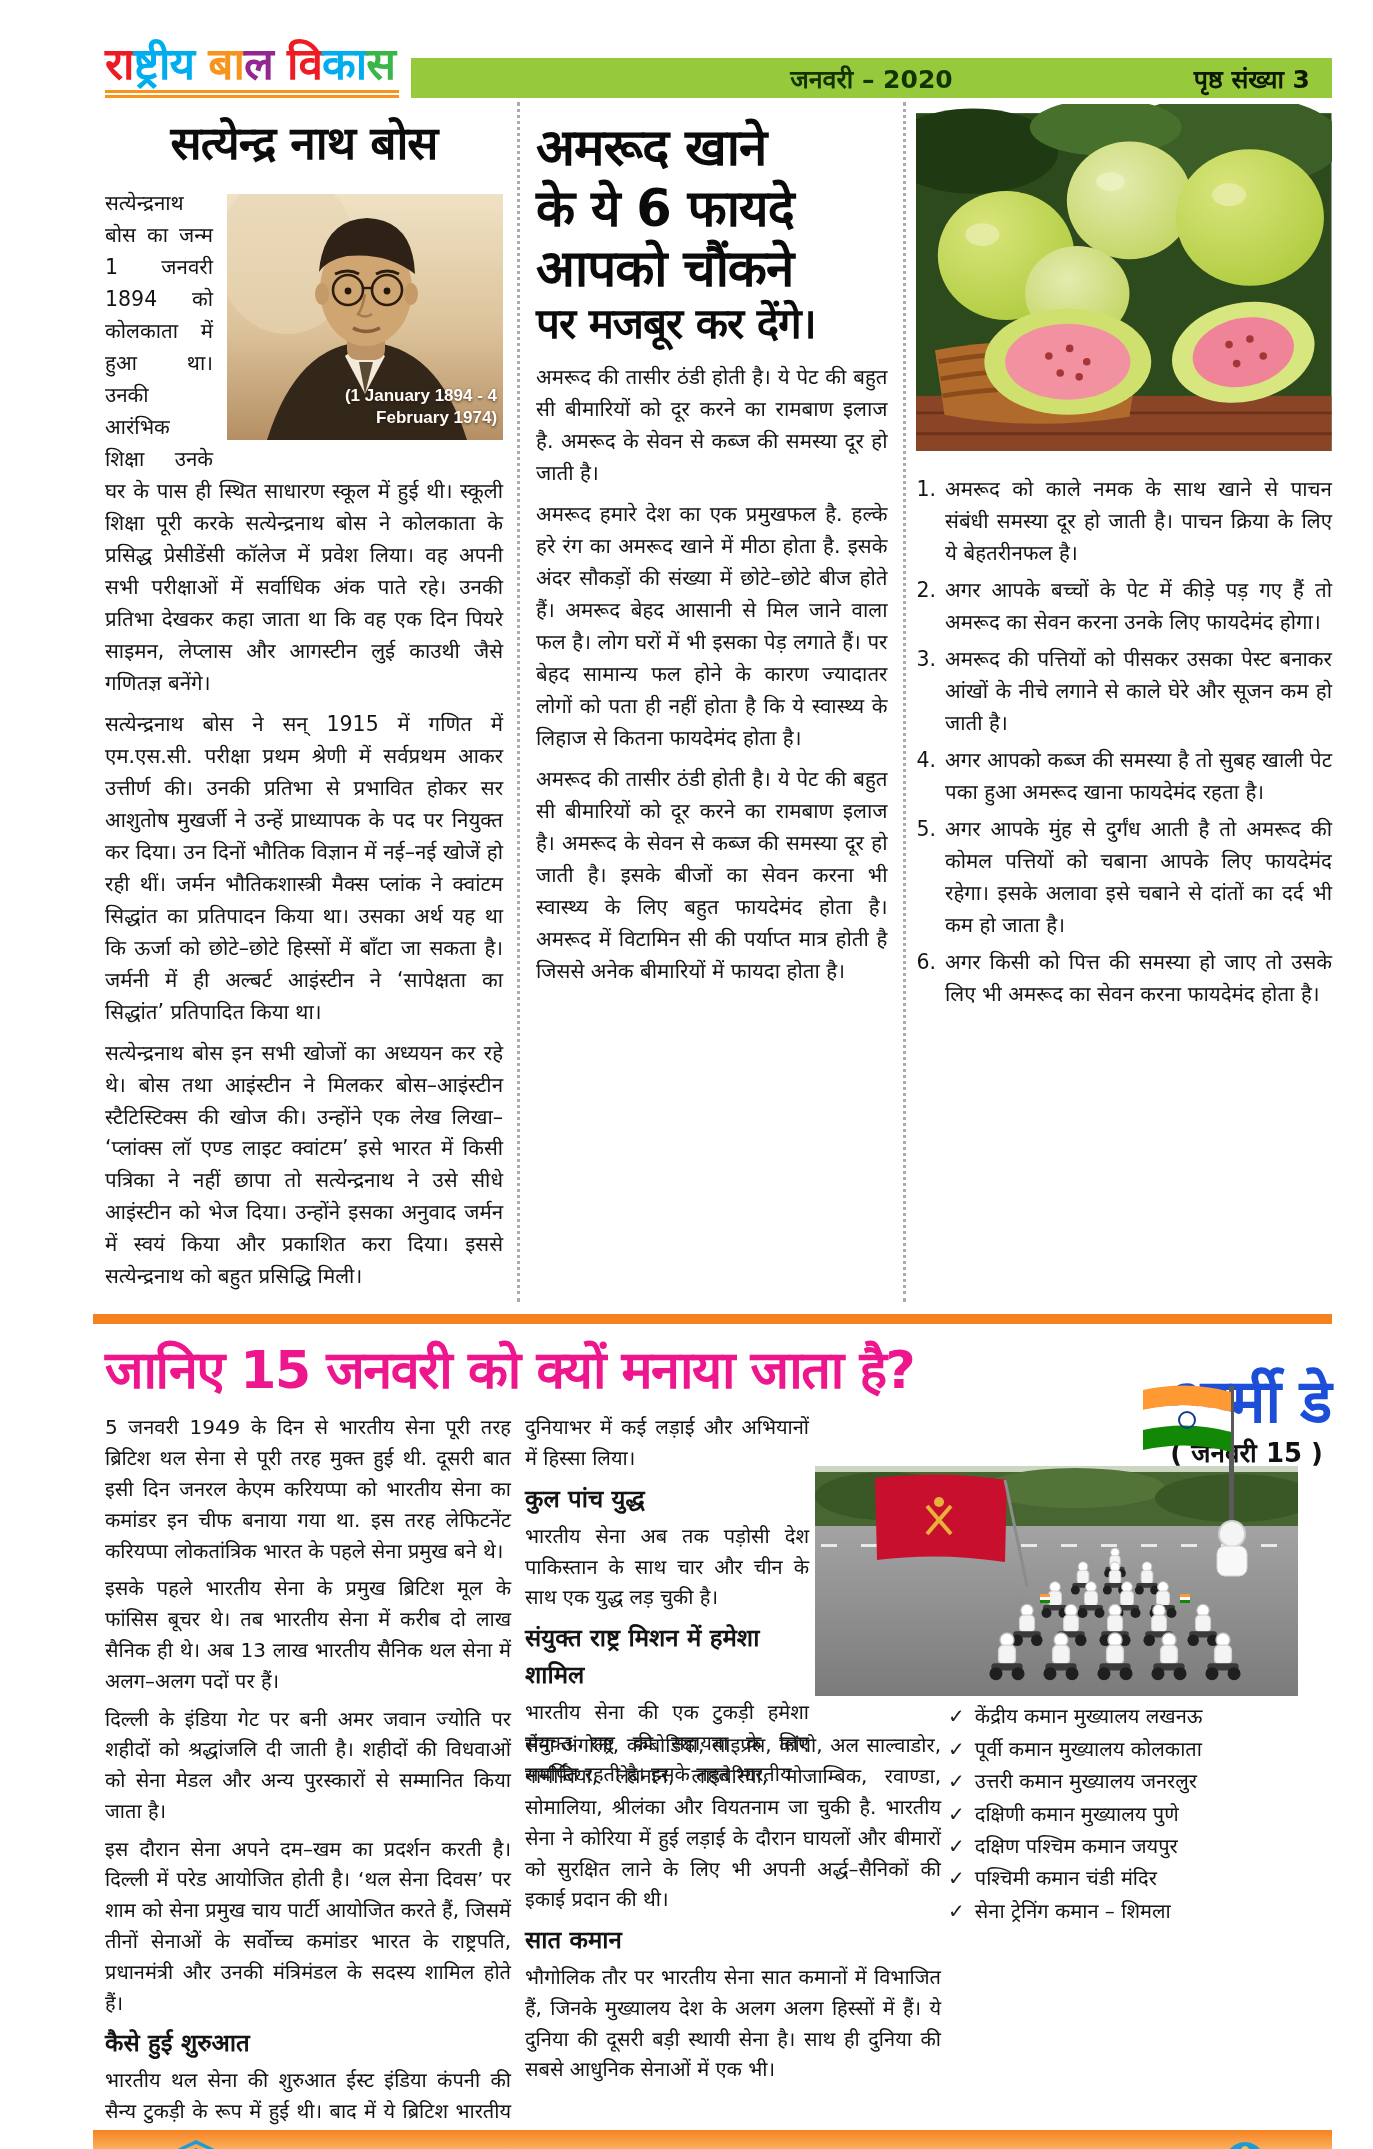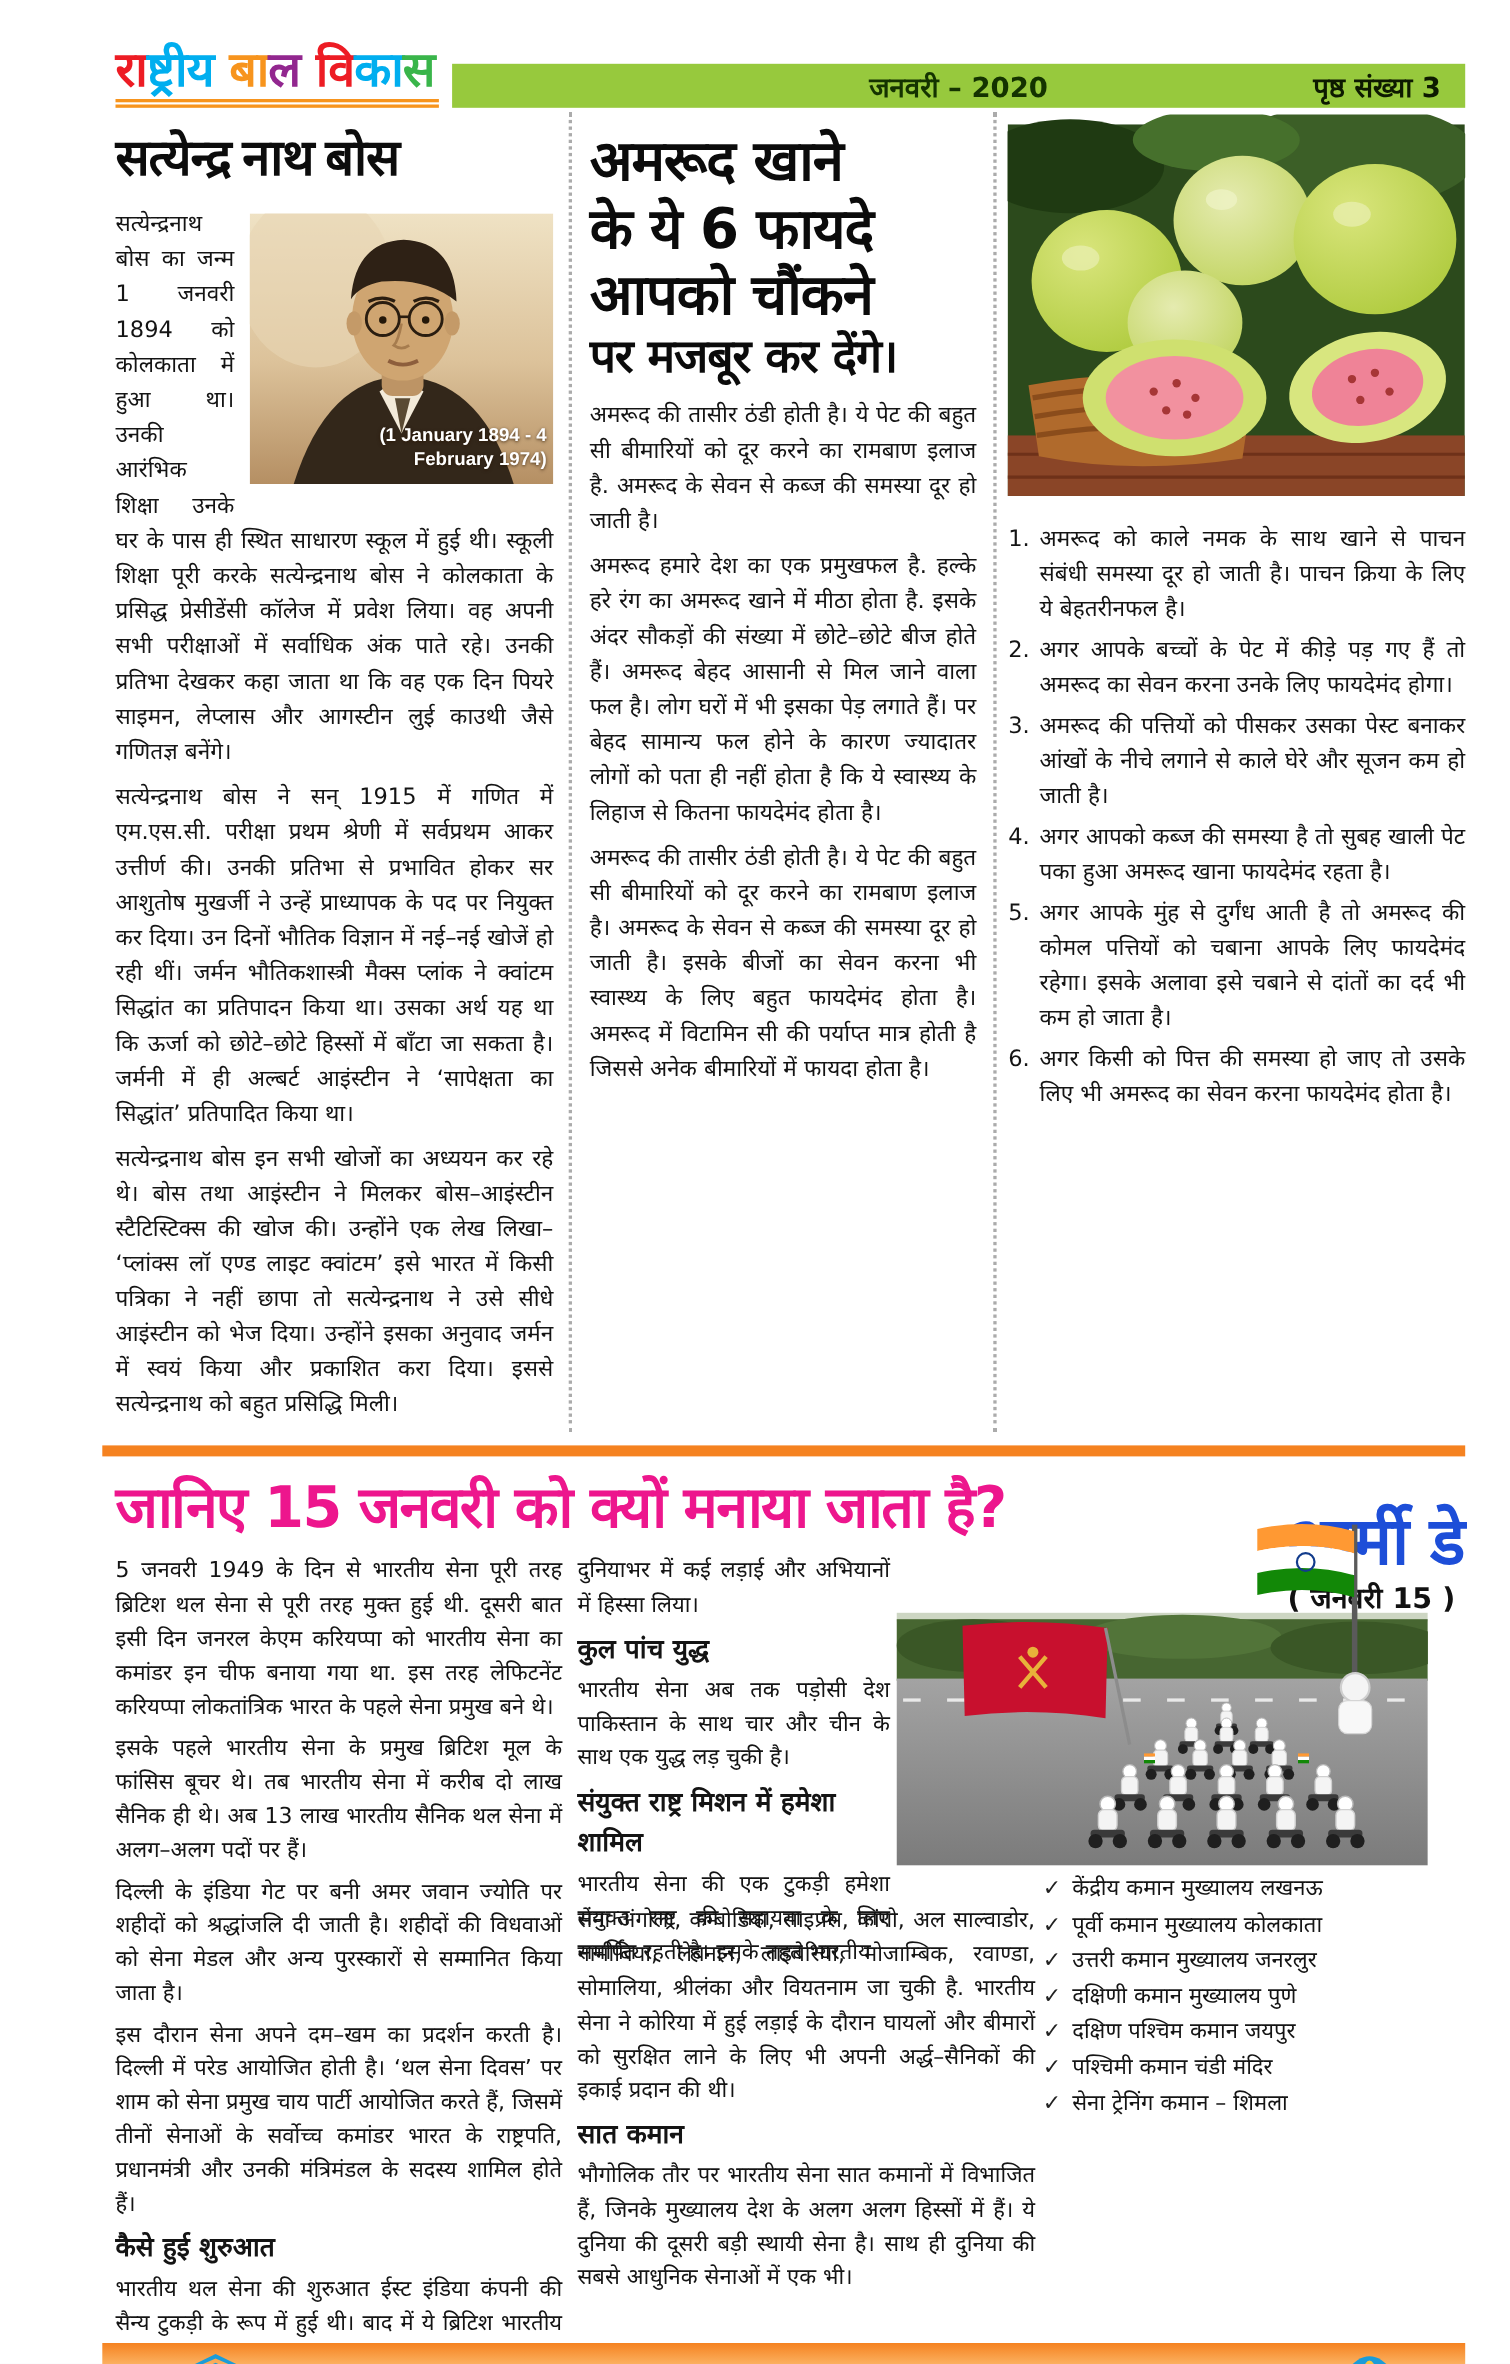--- a/index.html
+++ b/index.html
@@ -20,21 +20,21 @@
     display:flex; align-items:center; justify-content:space-between;
     padding:0 28px 0 0; position:relative;
   }
   .issue { position:absolute; left:0; right:0; text-align:center; font-size:25px; font-weight:bold; color:#143300; }
   .pageno { position:absolute; right:22px; font-size:25px; font-weight:bold; color:#0d1a00; }
   
   .top-section { display:flex; padding:0 41px 0 60px; margin-top:4px; min-height:1042px; }
   .col1 { width:424px; padding-right:14px; }
   .col2 { width:400px; padding:0 16px; border-left:3px dotted #ababab; border-right:3px dotted #ababab; }
   .col3 { width:438px; padding-left:10px; }
-  .bose-title { font-size:46px; font-weight:bold; text-align:left; margin:8px 0 16px; letter-spacing:-1px; color:#0c0c0c;font-family:Liberation Serif, serif; }
+  .bose-title { font-size:46px; font-weight:bold; text-align:center; margin:8px 0 16px; letter-spacing:-1px; color:#0c0c0c; }
   .bose-photo { float:right; width:276px; height:246px; margin:6px 0 10px 14px; position:relative; }
   .bose-photo svg { display:block; width:100%; height:100%; }
   .bose-caption {
     position:absolute; right:6px; bottom:10px; width:168px; text-align:right;
     color:#fff; font-weight:bold; font-size:17px; line-height:1.35;
     text-shadow:0 1px 3px rgba(40,20,0,.8); font-family:"Liberation Sans", sans-serif;
   }
   .body-text p { font-size:20.5px; line-height:1.56; text-align:justify; margin-bottom:9px; }
   .guava-headline { font-weight:bold; color:#0b0b0b; margin:16px 0 14px; line-height:1.18; letter-spacing:-1px; }
   .guava-headline .hl { font-size:51px; }

